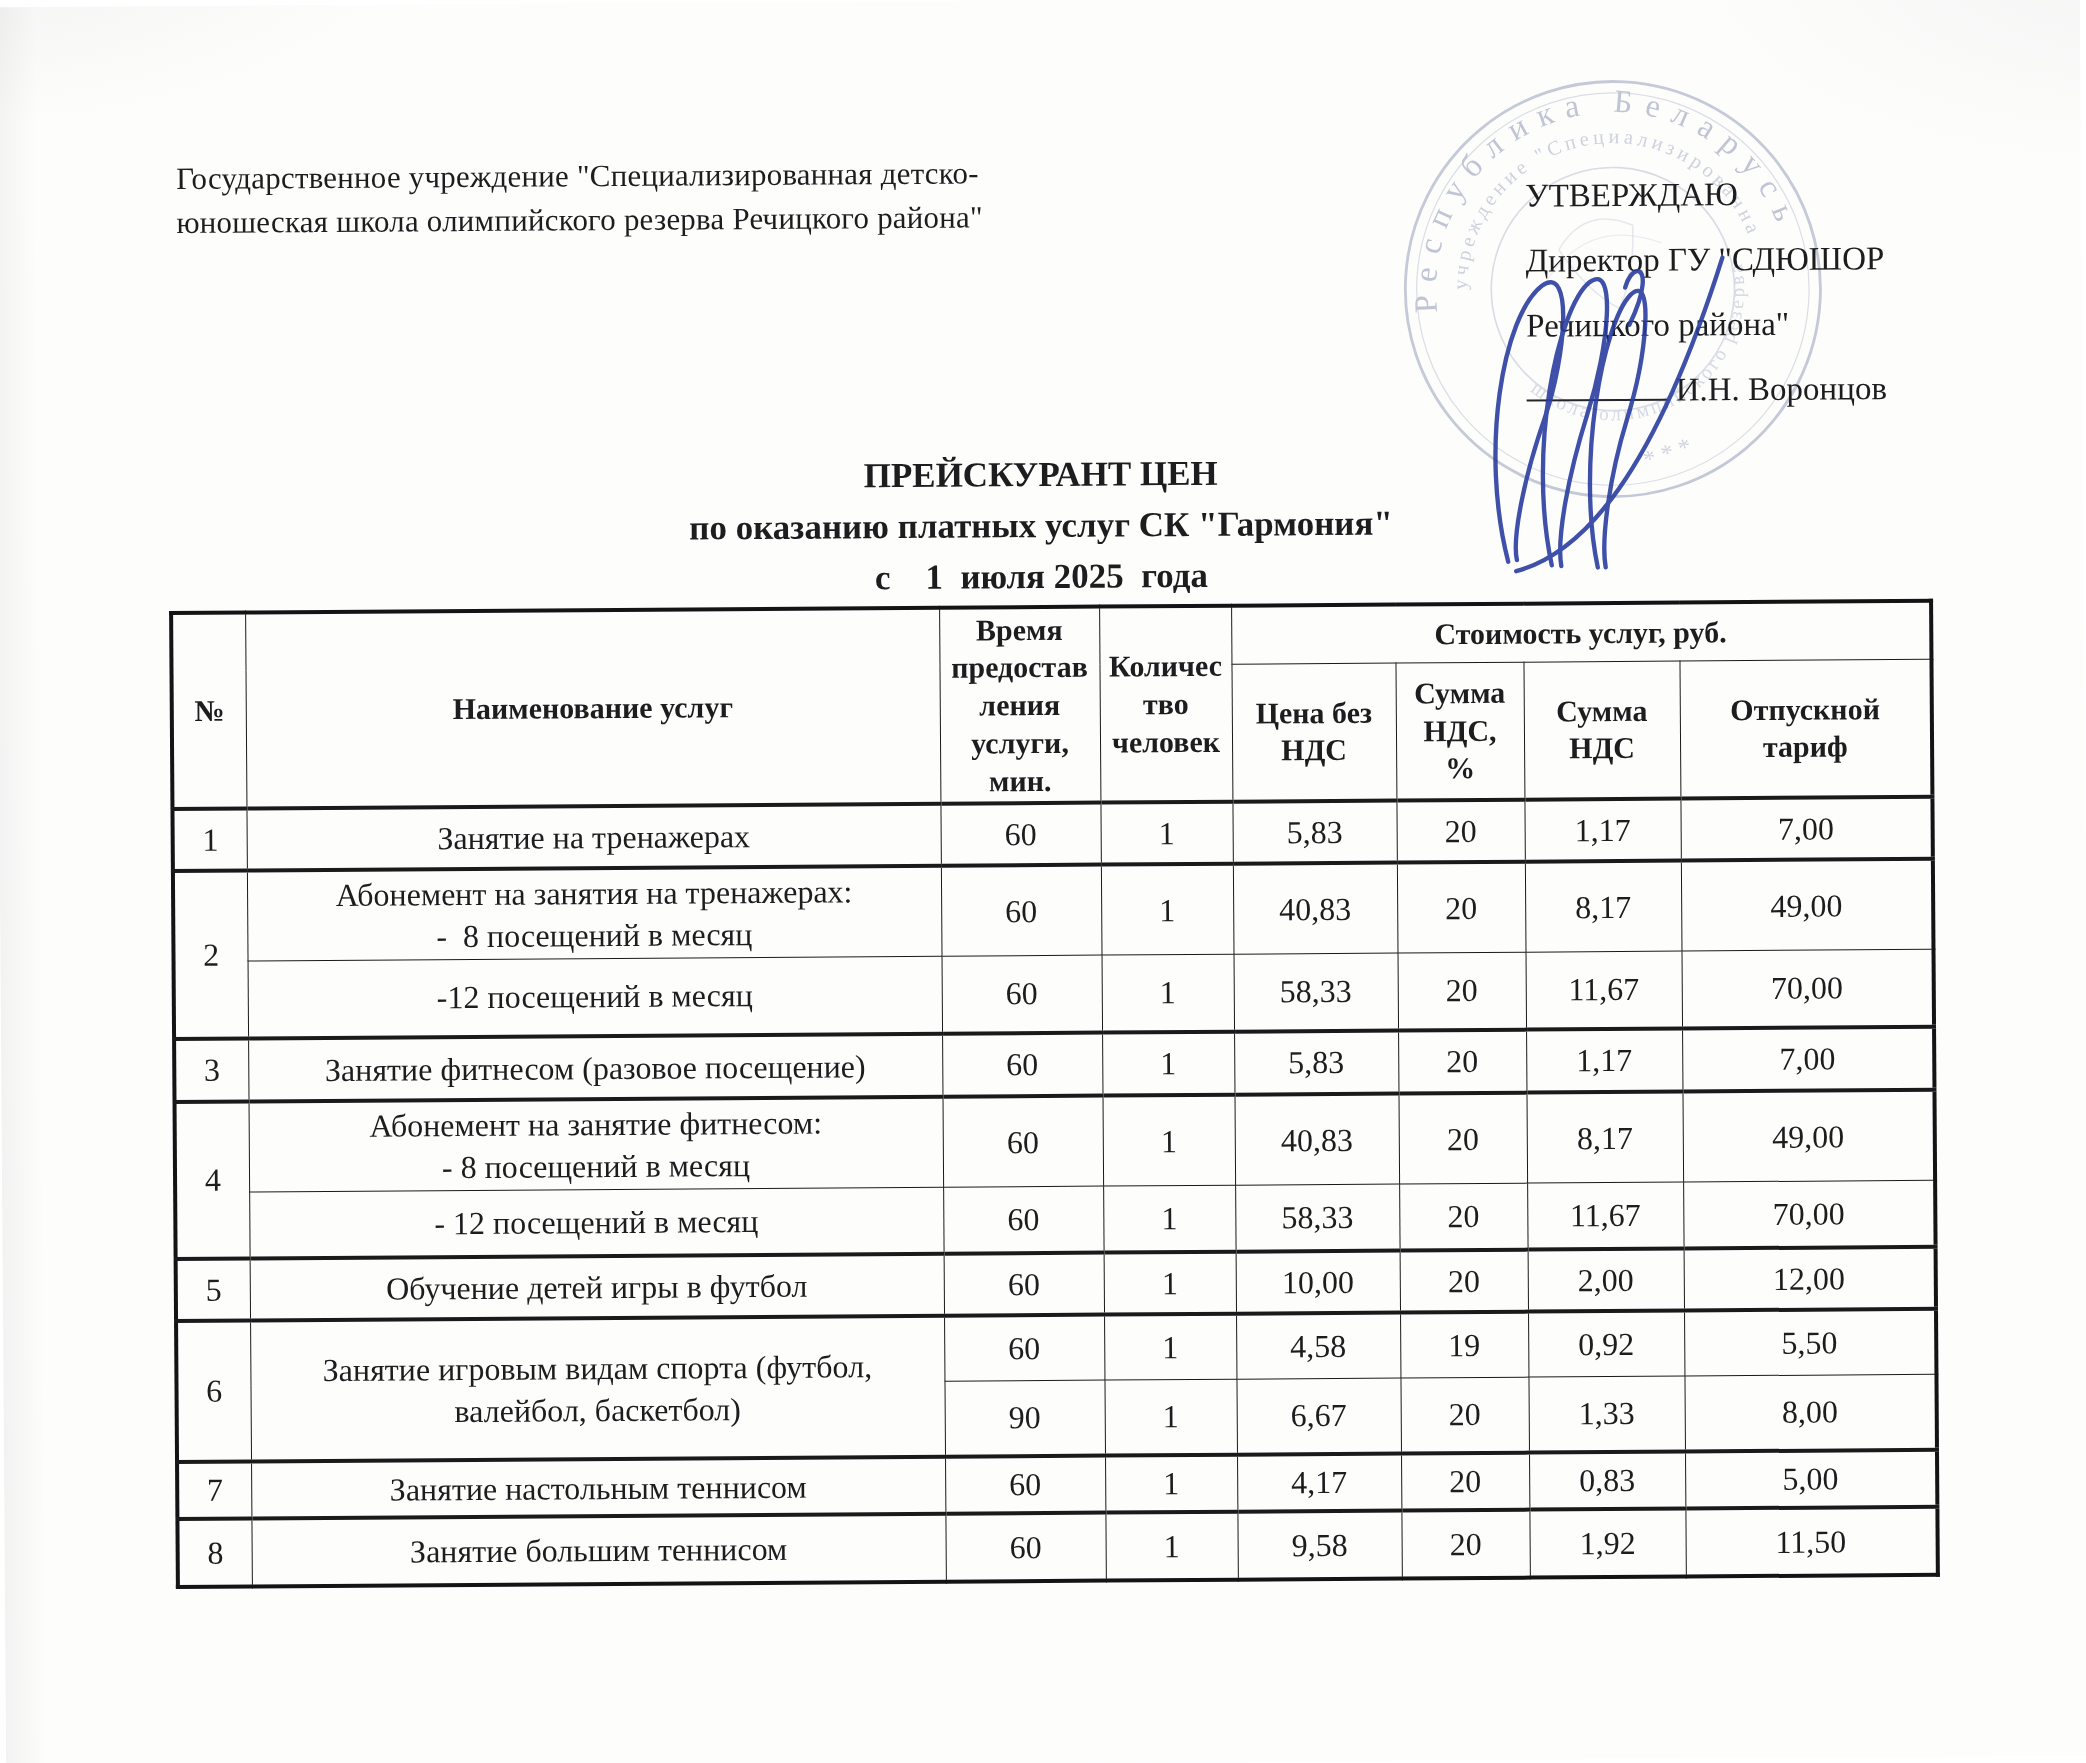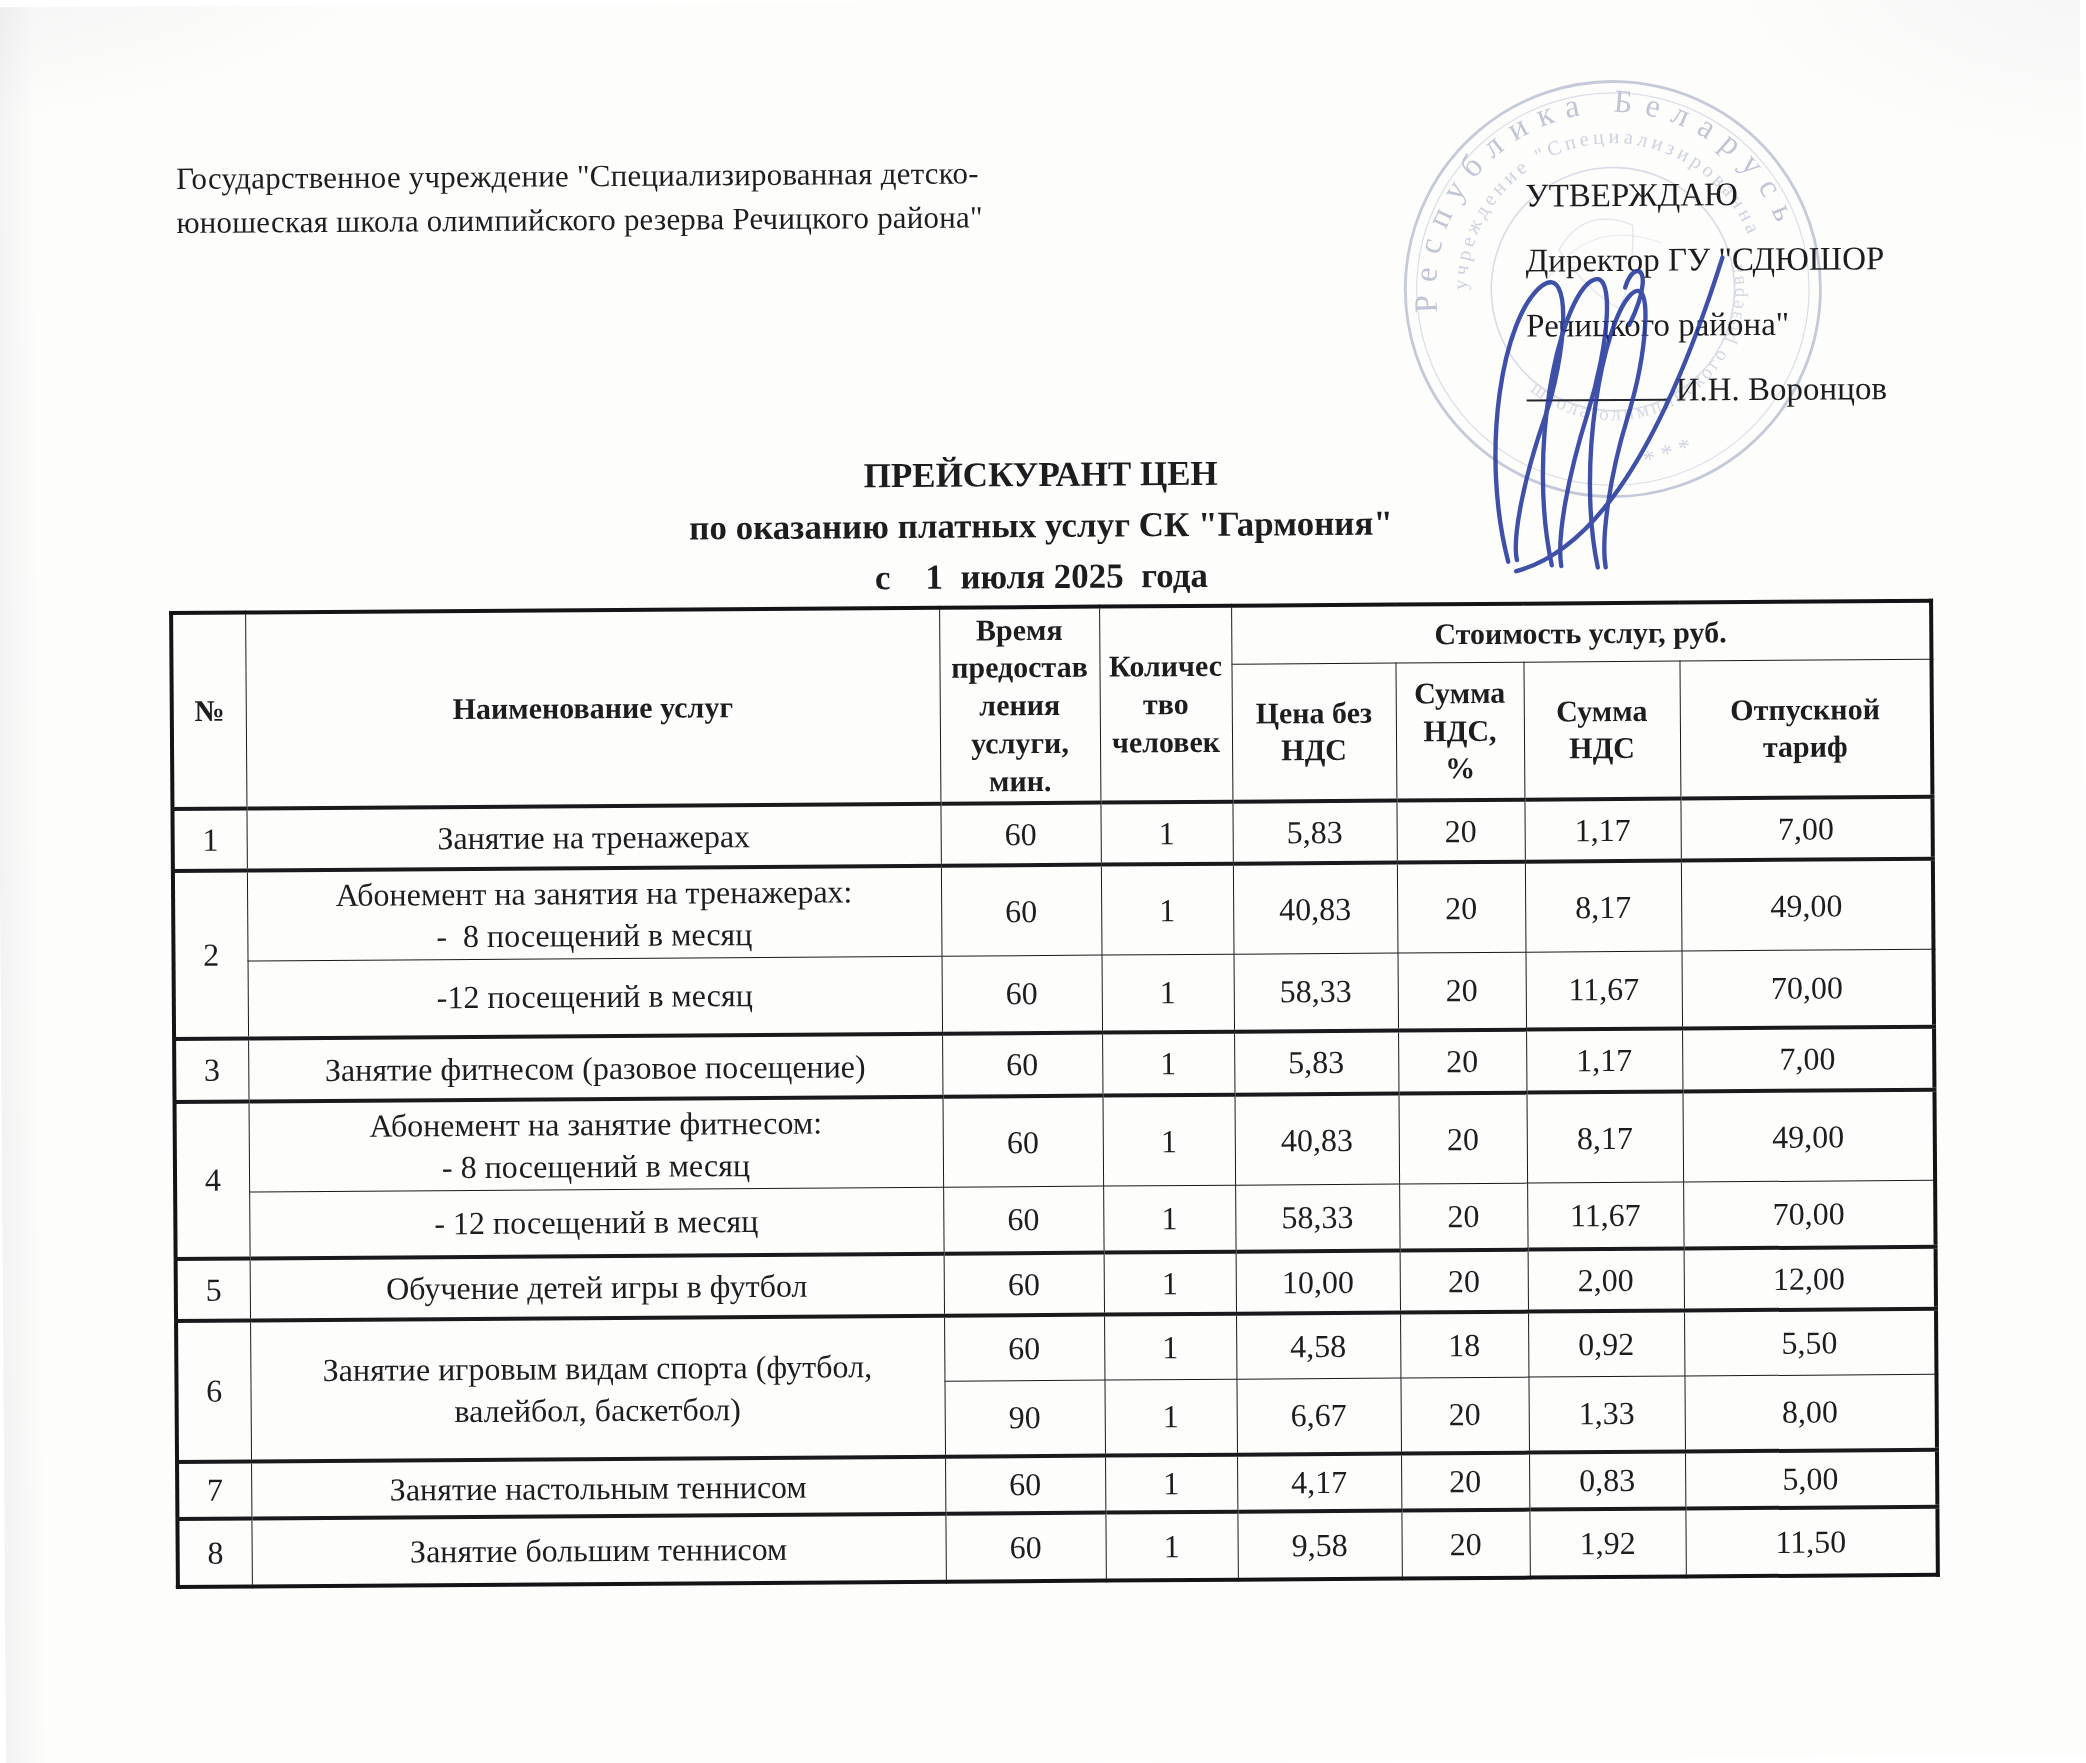--- a/index.html
+++ b/index.html
@@ -221,21 +221,21 @@
         <td>2,00</td>
         <td class="col-tariff">12,00</td>
       </tr>
       <tr class="grp" style="height:65px">
         <td class="num" rowspan="2">6</td>
         <td class="name pre" rowspan="2">Занятие игровым видам спорта (футбол,
 валейбол, баскетбол)</td>
         <td>60</td>
         <td>1</td>
         <td>4,58</td>
-        <td>18</td>
+        <td>19</td>
         <td>0,92</td>
         <td class="col-tariff">5,50</td>
       </tr>
       <tr style="height:76px">
         <td>90</td>
         <td>1</td>
         <td>6,67</td>
         <td>20</td>
         <td>1,33</td>
         <td class="col-tariff">8,00</td>

